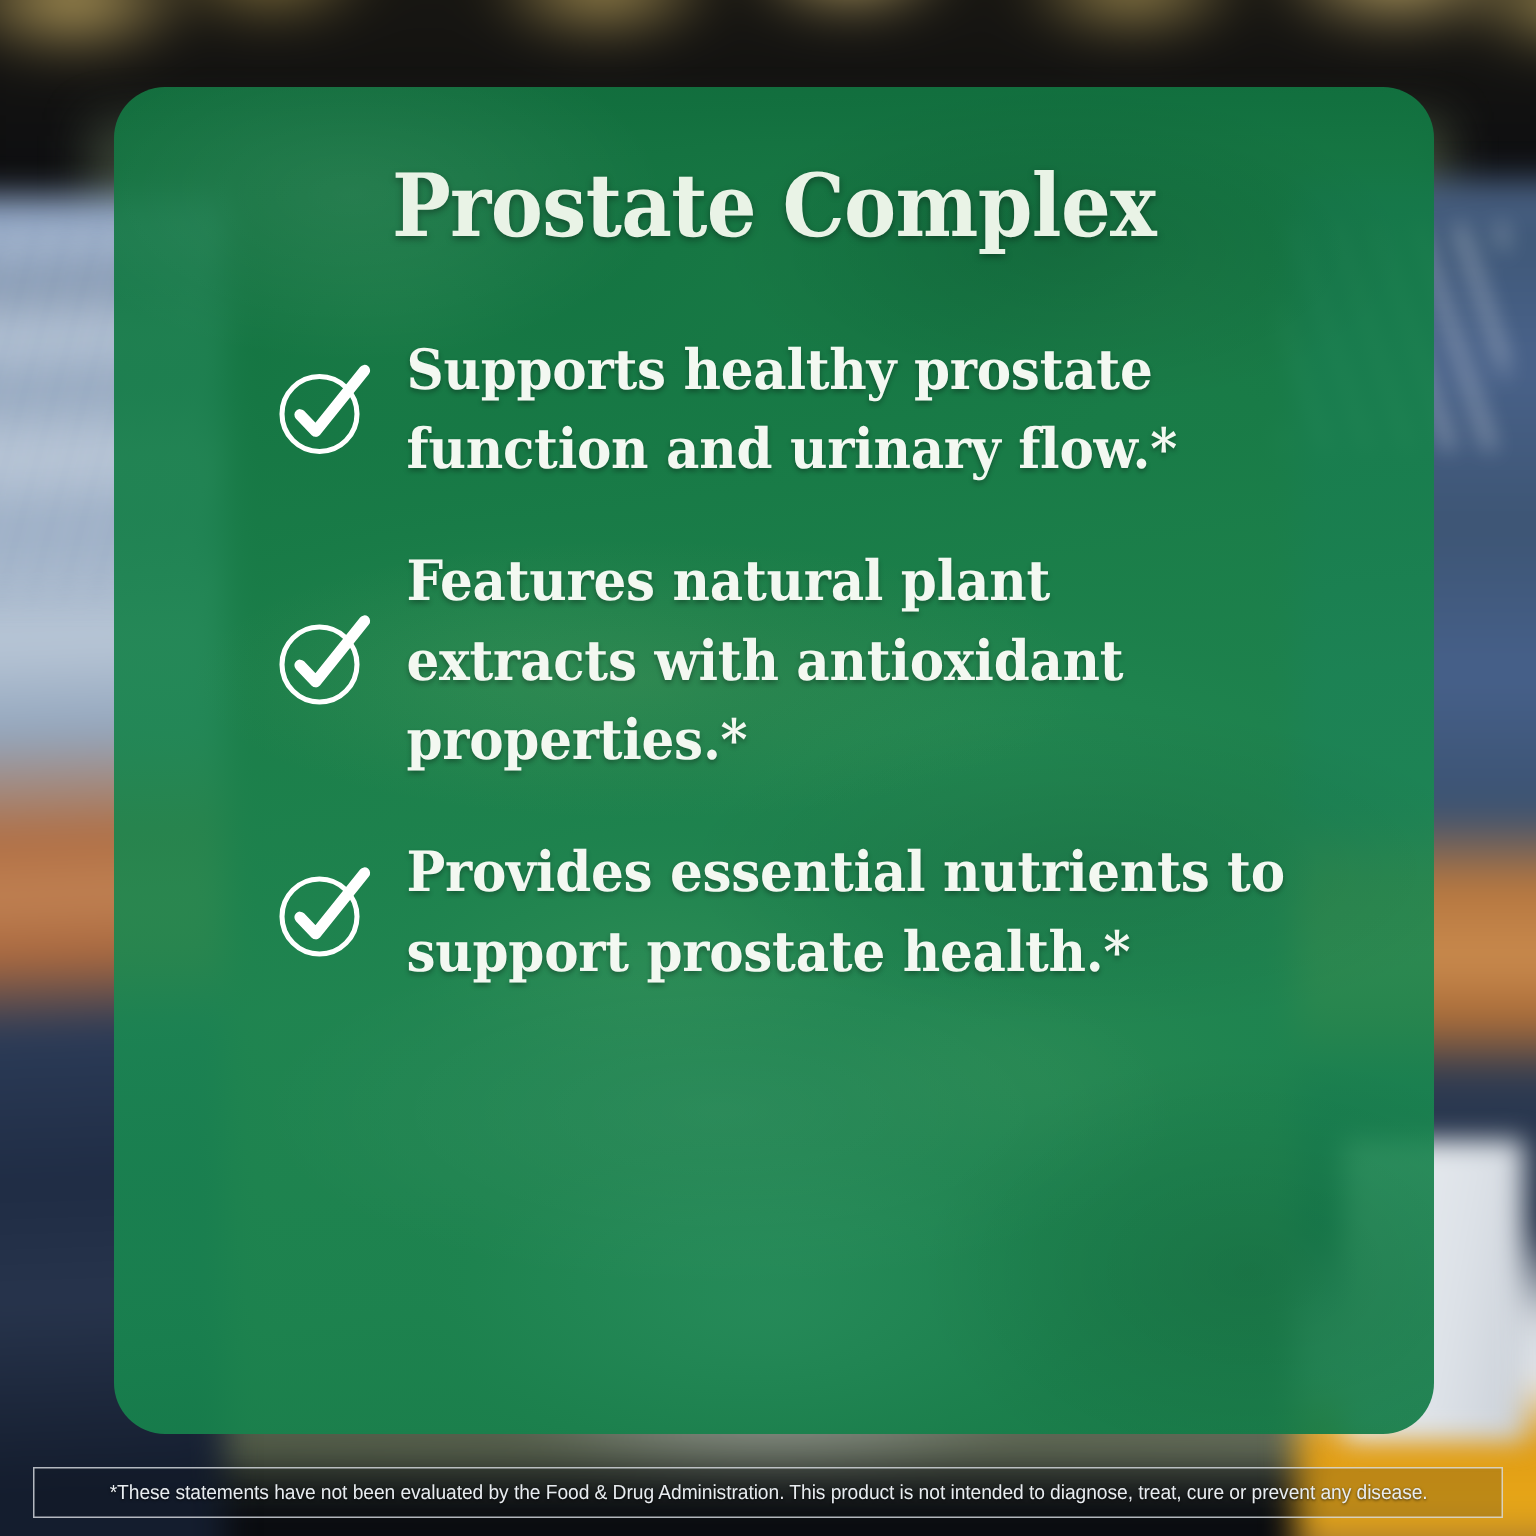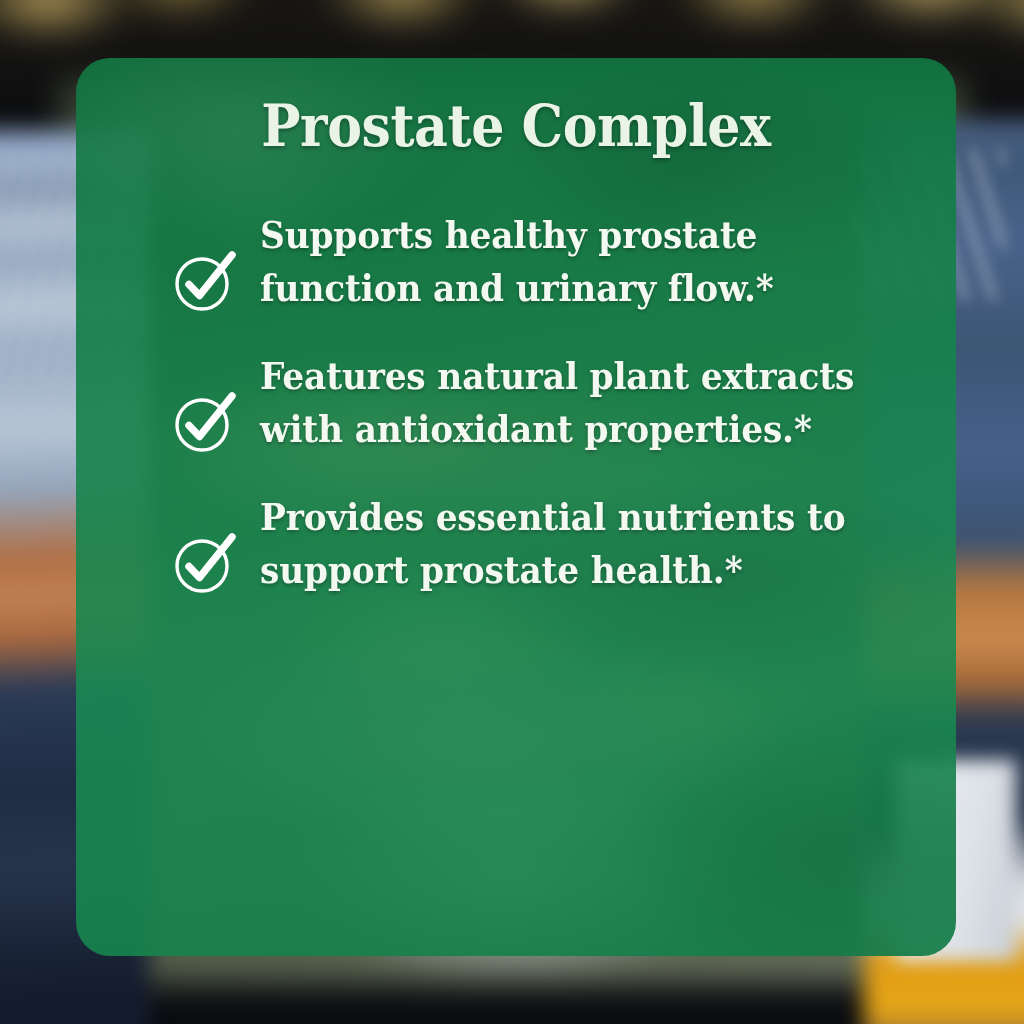--- a/index.html
+++ b/index.html
@@ -144,21 +144,21 @@
     border-radius: 34px;
     background:
       linear-gradient(172deg,
         rgba(18,116,64,0.93) 0%,
         rgba(17,122,68,0.91) 18%,
         rgba(22,131,75,0.90) 40%,
         rgba(26,138,82,0.89) 62%,
         rgba(24,134,79,0.91) 82%,
         rgba(20,126,73,0.93) 100%);
     box-sizing: border-box;
-    padding: 0;
+    padding: 11px;
     overflow: hidden;
   }
   
   .card-mottle {
     position: absolute;
     inset: 0;
     background:
       radial-gradient(ellipse 300px 160px at 18% 8%, rgba(255,255,255,0.07), rgba(255,255,255,0) 70%),
       radial-gradient(ellipse 320px 150px at 72% 12%, rgba(0,0,0,0.10), rgba(0,0,0,0) 72%),
       radial-gradient(ellipse 420px 130px at 40% 44%, rgba(150,175,110,0.13), rgba(0,0,0,0) 72%),
@@ -189,21 +189,21 @@
     white-space: nowrap;
   }
 
   .benefits {
     list-style: none;
     margin: 0;
     padding: 52px 0 0 52px;
   }
   .benefit {
     display: flex;
-    align-items: flex-end;
+    align-items: center;
     margin-bottom: 35px;
   }
   .benefit:last-child { margin-bottom: 0; }
 
   .check-icon {
     flex: 0 0 auto;
     width: 66px;
     height: 66px;
     margin-right: 22px;
     margin-top: 2px;
@@ -300,14 +300,17 @@
             </svg>
           </span>
           <span class="benefit-text">Provides essential nutrients to support prostate health.*</span>
         </li>
 
 
       </ul>
     </div>
   </div>
 
+  <div class="disclaimer">
+    <span class="disclaimer-text">*These statements have not been evaluated by the Food &amp; Drug Administration. This product is not intended to diagnose, treat, cure or prevent any disease.</span>
+  </div>
 
 </div>
 
 </body></html>

